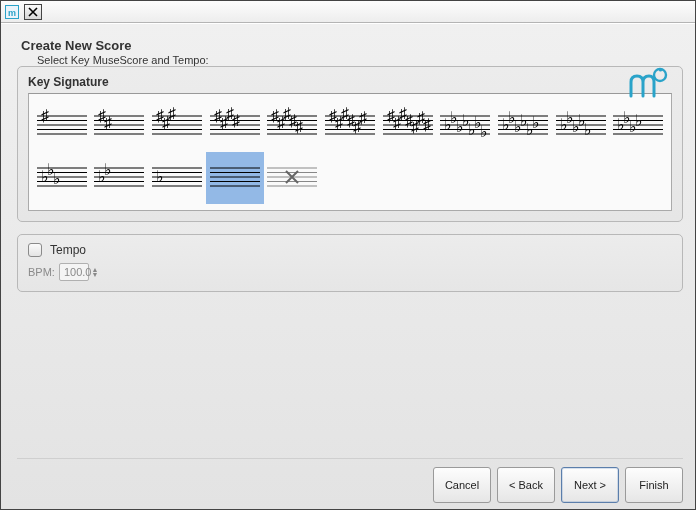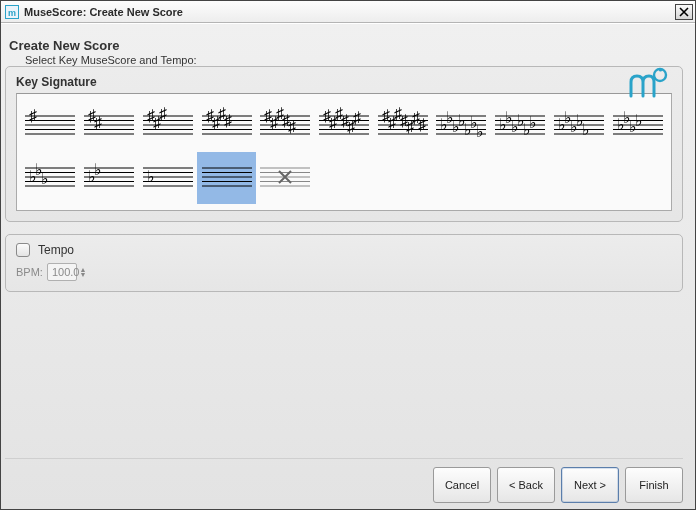--- a/index.html
+++ b/index.html
@@ -33,21 +33,21 @@
     border: 1px solid #444;
     background: linear-gradient(#fafafa,#d6d6d6);
     display: flex; align-items: center; justify-content: center;
     cursor: default;
   }
   
   .dlgbody {
     flex: 1;
     background: linear-gradient(#f0f0f0, #e3e3e3);
     border-top: 1px solid #fff;
-    padding: 12px 12px 6px 4px;
+    padding: 12px 12px 6px 16px;
     display: flex; flex-direction: column;
   }
   .h1 { font-size: 13px; font-weight: bold; color: #333; margin: 2px 0 1px 4px; }
   .sub { font-size: 11px; color: #333; margin: 0 0 0 20px; }
   .logo { position: absolute; right: 24px; top: 42px; }
 
   .panel {
     border: 1px solid #b8b8b8;
     border-radius: 5px;
     background: linear-gradient(#ececec,#e6e6e6);
@@ -131,21 +131,20 @@
 </head>
 <body>
 
 <div class="titlebar">
   <span class="appicon">
     <svg width="14" height="14" viewBox="0 0 14 14">
       <rect x="0.5" y="0.5" width="13" height="13" fill="#eaf4fb" stroke="#2aa3c9"></rect>
       <text x="3" y="11" font-size="9" font-family="sans-serif" fill="#2aa3c9">m</text>
     </svg>
   </span>
-  <span class="title">MuseScore: Create New Score</span>
   <span class="closebtn">
     <svg width="10" height="10" viewBox="0 0 10 10">
       <path d="M1 1 L9 9 M9 1 L1 9" stroke="#000" stroke-width="1.6"></path>
     </svg>
   </span>
 </div>
 
 <div class="dlgbody" style="position:relative">
   <div class="h1">Create New Score</div>
   <div class="sub">Select Key MuseScore and Tempo:</div>

